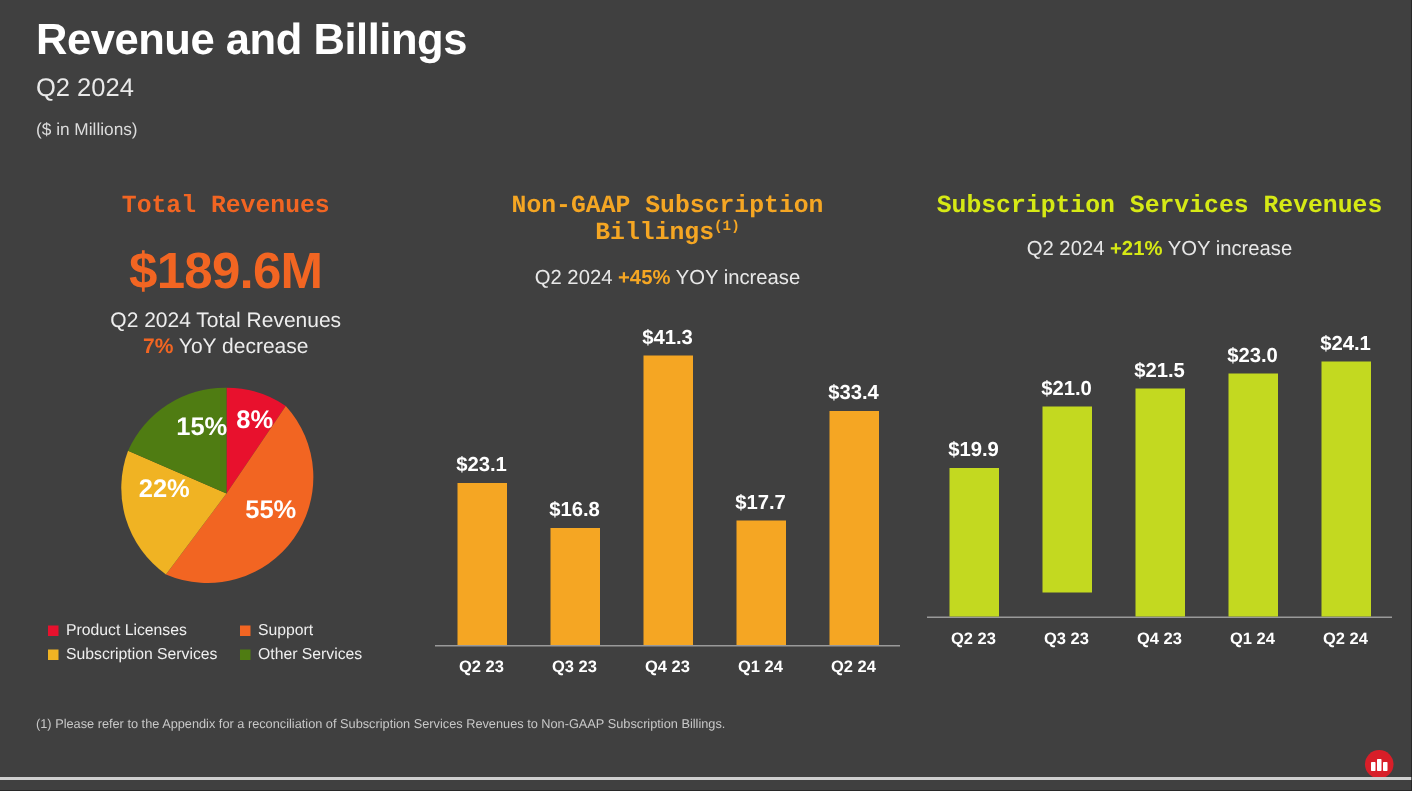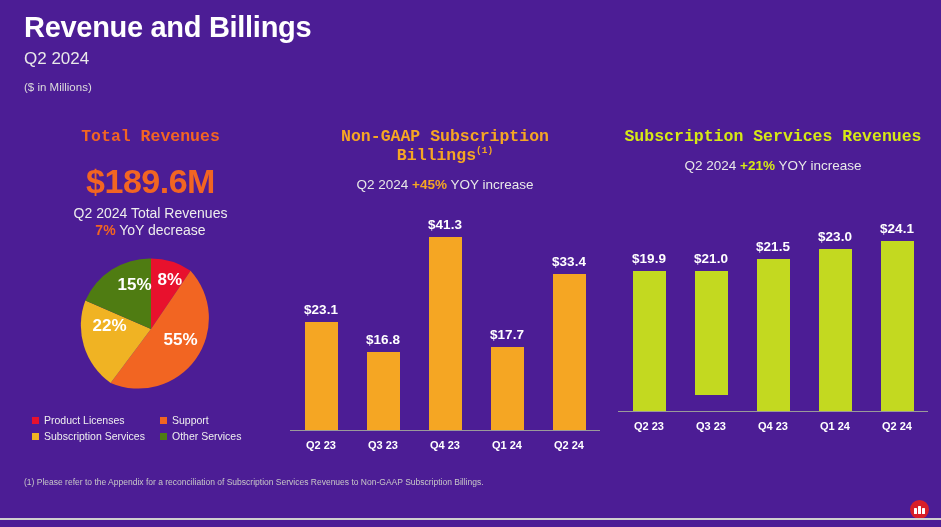--- a/index.html
+++ b/index.html
@@ -1,21 +1,21 @@
 <!DOCTYPE html>
 <html><head>
 <meta charset="utf-8">
 <style>
   html,body{margin:0;padding:0;background:#000;}
   body{
     width:941px;height:527px;overflow:hidden;
     font-family:"Liberation Sans","DejaVu Sans",sans-serif;
     color:#fff;position:relative;
   }
-  .slide{position:absolute;inset:0;background:#4c1d95;overflow:hidden;}
+  .slide{position:absolute;inset:0;background:#404040;overflow:hidden;}
 
   
   .hdr{position:absolute;left:24px;top:12px;}
   .hdr-title{font-size:29px;font-weight:bold;letter-spacing:-0.3px;line-height:1.05;color:#ffffff;}
   .hdr-sub{font-size:17px;color:#e9e9e9;margin-top:7px;font-weight:normal;}
   .hdr-units{font-size:11.5px;color:#dcdcdc;margin-top:12px;}
 
   
   .col{position:absolute;top:128px;}
   .col-title{font-size:16.5px;font-weight:bold;text-align:center;line-height:1.1;font-family:Liberation Mono, monospace;}
@@ -156,21 +156,21 @@
       </div>
   </div>
 
   <div class="col" id="col-right">
     <div class="col-title" style="color:#d6e915">Subscription Services Revenues</div>
     <div class="col-sub">
       <span>Q2 2024 </span><b style="color:#d6e915">+21%</b><span> YOY increase</span>
     </div>
     <div class="chart" id="chart-right" style="height:255px;">
         <div class="axis" style="top: 232px;"></div>
-        <div class="bar-g" style="left: 14.5px; width: 33px; height: 140px; bottom: 23px;">
+        <div class="bar-g" style="left: 14.5px; width: 33px; height: 99px; bottom: 23px;">
           <div class="bar" style="height: 100%; background: rgb(195, 217, 32);"></div>
           <div class="bval" style="top: -20px;">$19.9</div>
         </div>
         <div class="bcat" style="left: 31px; top: 241px; position: absolute;">Q2 23</div>
         <div class="bar-g" style="left: 76.5px; width: 33px; height: 124px; bottom: 39px;">
           <div class="bar" style="height: 100%; background: rgb(195, 217, 32);"></div>
           <div class="bval" style="top: -20px;">$21.0</div>
         </div>
         <div class="bcat" style="left: 93px; top: 241px; position: absolute;">Q3 23</div>
         <div class="bar-g" style="left: 138.5px; width: 33px; height: 152px; bottom: 23px;">

